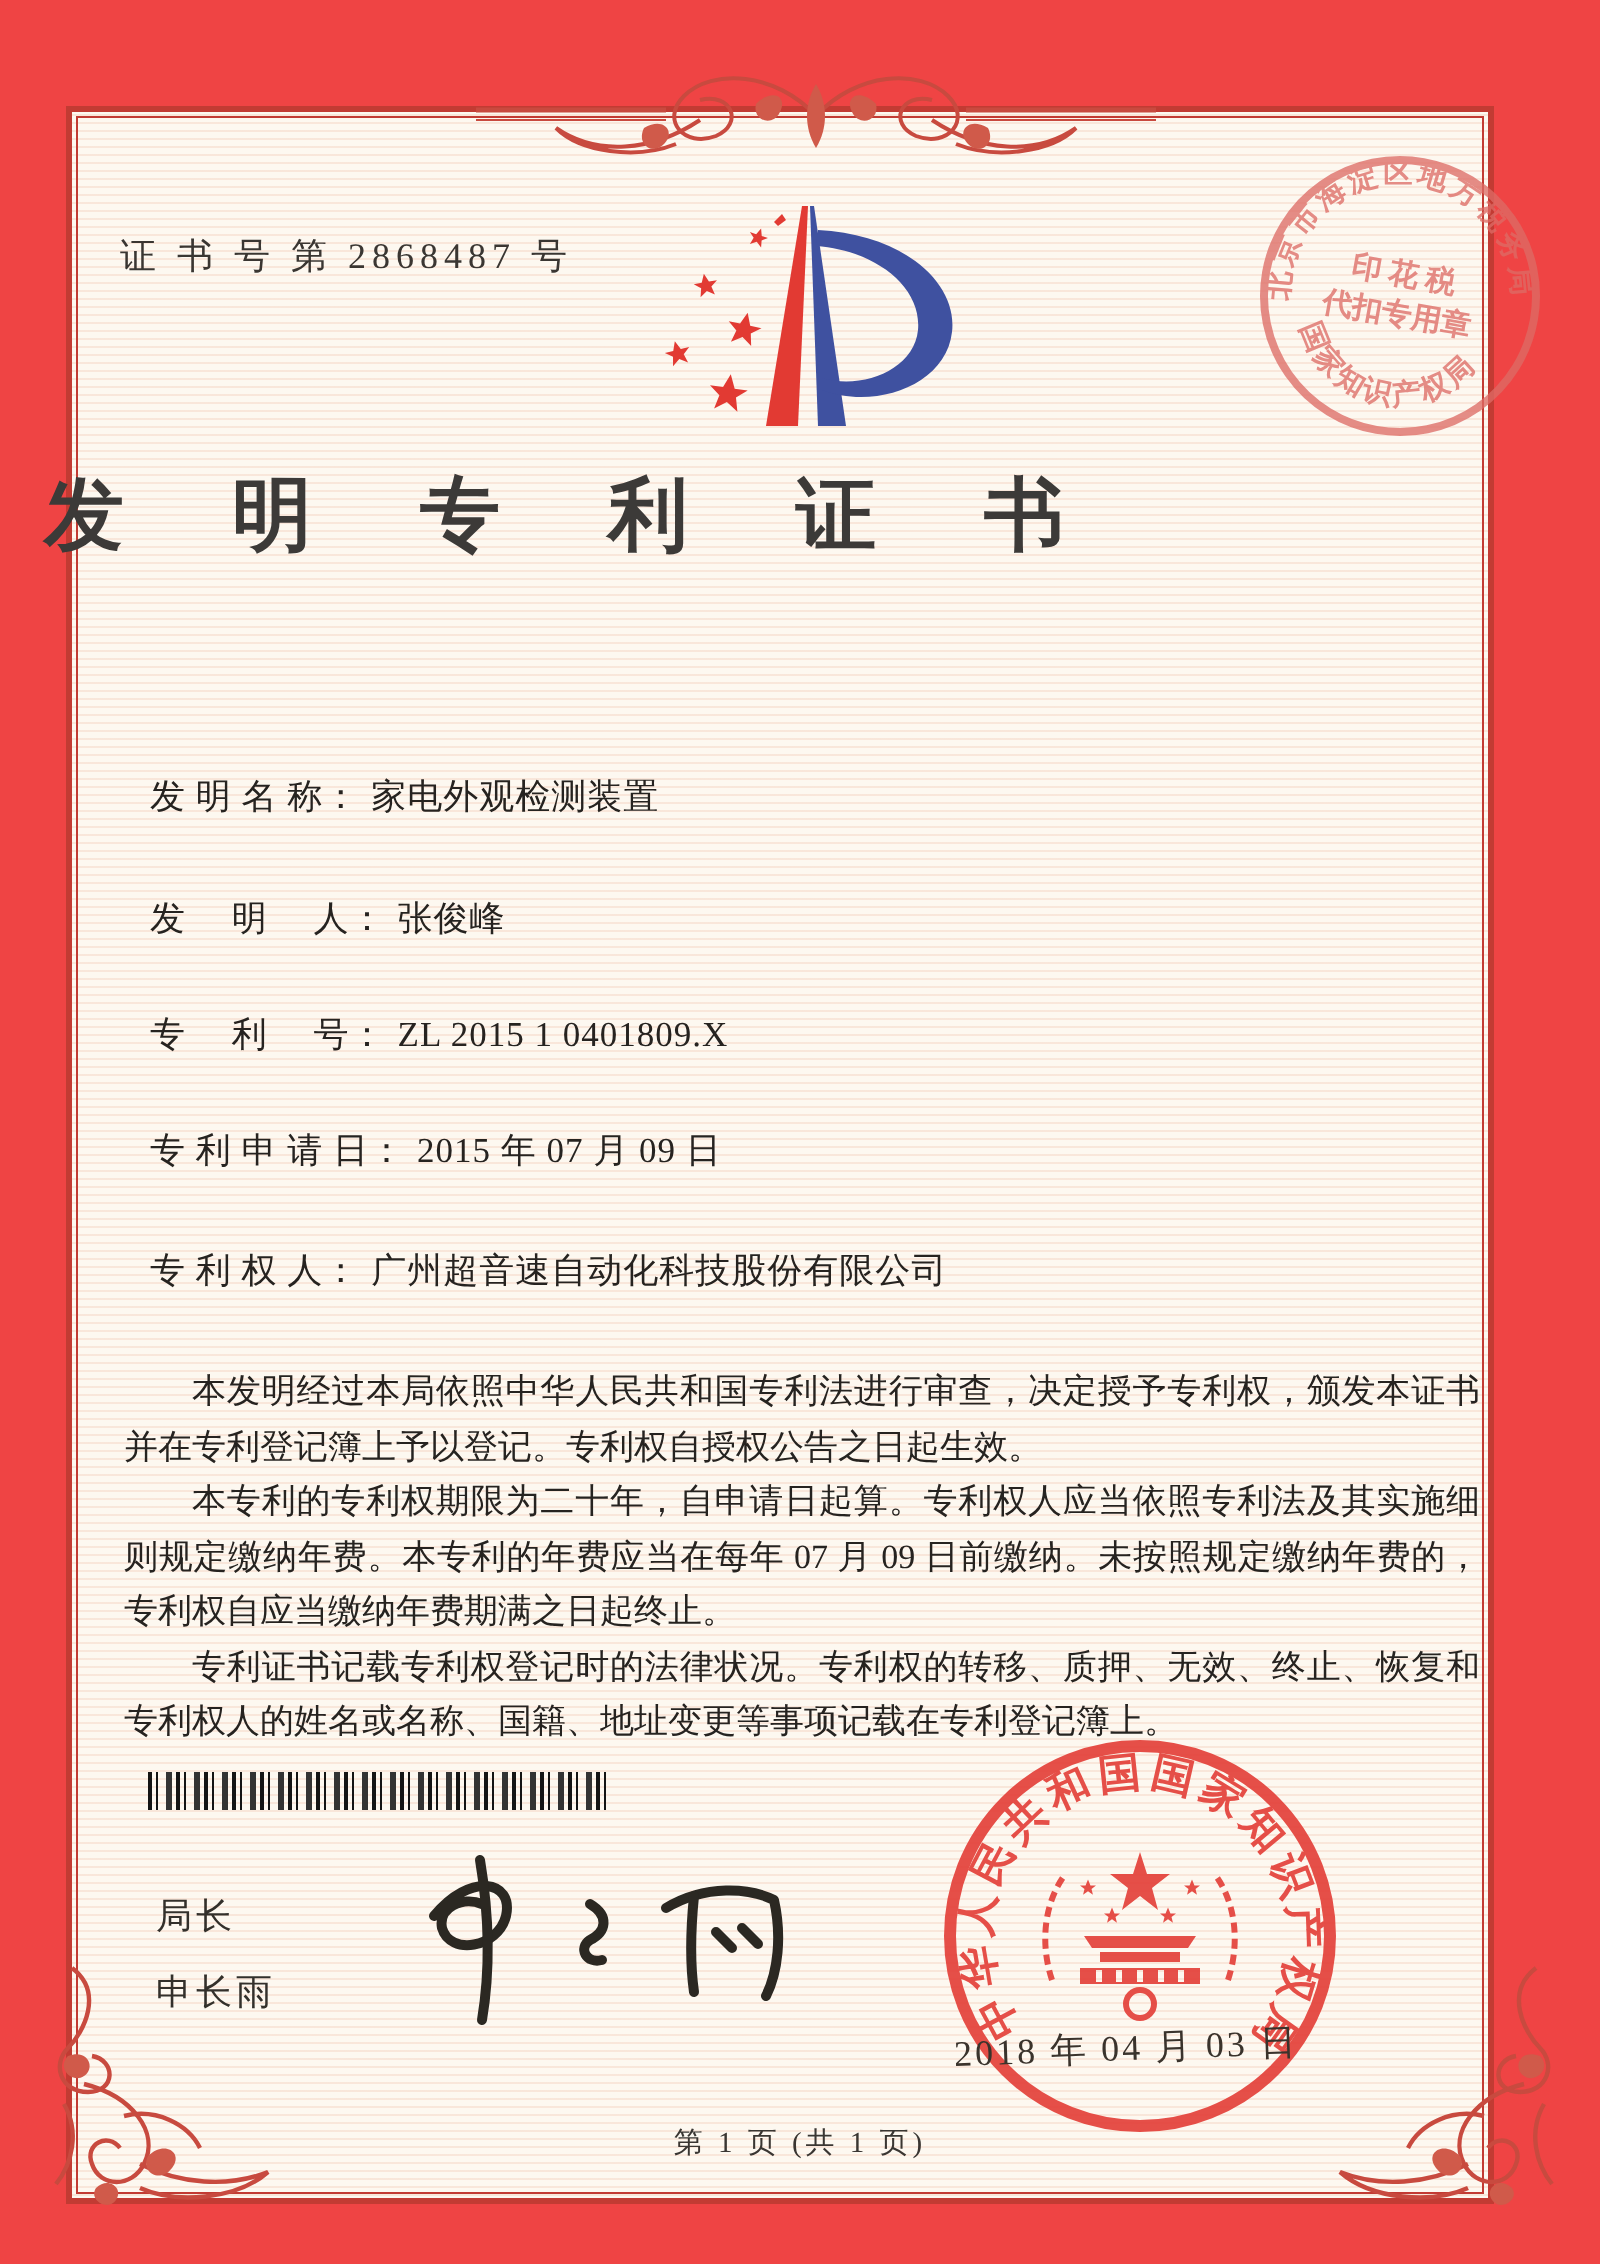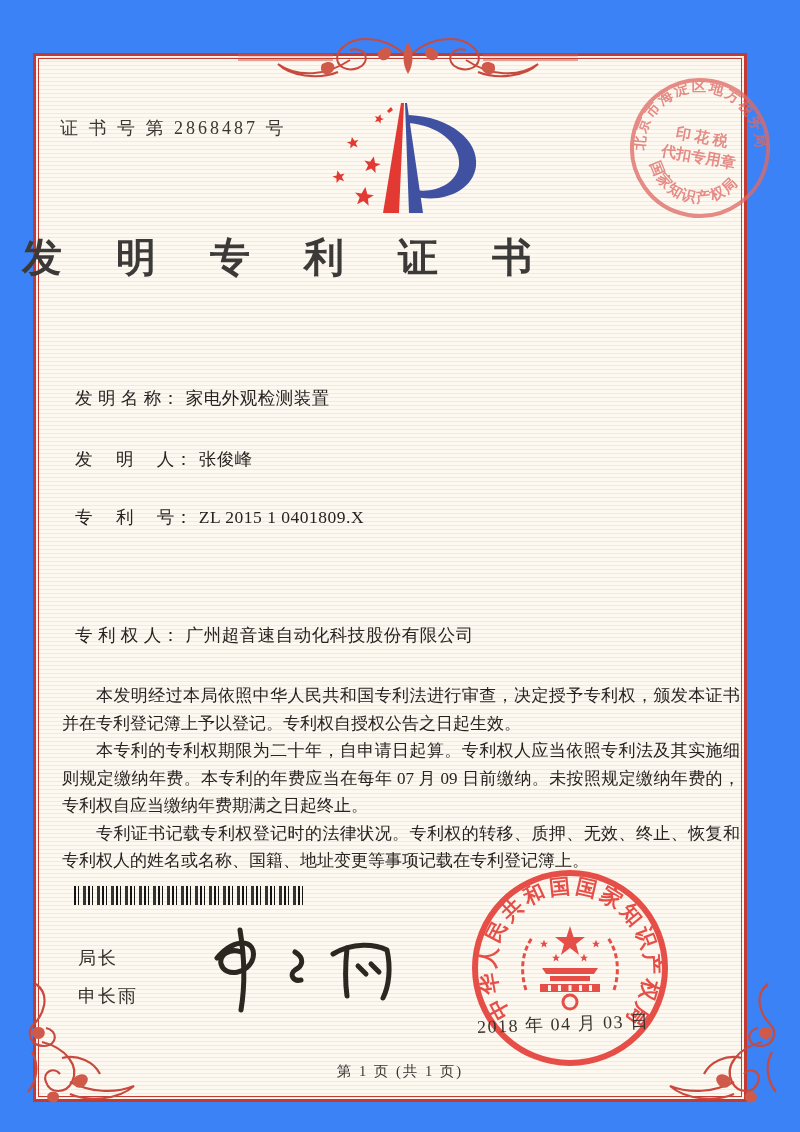--- a/index.html
+++ b/index.html
@@ -1,18 +1,18 @@
 <!DOCTYPE html>
 <html><head>
 <meta charset="utf-8">
 <style>
   html,body{margin:0;padding:0;background:#ffffff;}
   .page{
     position:relative; width:800px; height:1132px; overflow:hidden;
-    background:#3b82f6;
+    background:#ef4444;
     font-family:"Liberation Serif","DejaVu Serif",serif;
     color:#2e2a26;
   }
   .inner-bg{
     position:absolute; left:33px; top:53px; width:714px; height:1049px;
     background:
       repeating-linear-gradient(180deg,
         rgba(232,160,130,0.20) 0px, rgba(232,160,130,0.20) 1px,
         rgba(255,252,246,0) 1px, rgba(255,252,246,0) 4px),
       #fdf8f0;
@@ -144,20 +144,23 @@
   <div class="title">发 明 专 利 证 书</div>
 
   <div class="field" style="top:347px;">
     <span class="lbl">发 明 名 称：</span><span class="val">家电外观检测装置</span>
   </div>
   <div class="field" style="top:408px;">
     <span class="lbl">发　 明　 人：</span><span class="val">张俊峰</span>
   </div>
   <div class="field" style="top:466px;">
     <span class="lbl">专　 利　 号：</span><span class="val">ZL 2015 1 0401809.X</span>
+  </div>
+  <div class="field" style="top:524px;">
+    <span class="lbl">专 利 申 请 日：</span><span class="val">2015 年 07 月 09 日</span>
   </div>
   <div class="field" style="top:584px;">
     <span class="lbl">专 利 权 人：</span><span class="val">广州超音速自动化科技股份有限公司</span>
   </div>
 
   <div class="paras">
     <p>本发明经过本局依照中华人民共和国专利法进行审查，决定授予专利权，颁发本证书并在专利登记簿上予以登记。专利权自授权公告之日起生效。</p>
     <p>本专利的专利权期限为二十年，自申请日起算。专利权人应当依照专利法及其实施细则规定缴纳年费。本专利的年费应当在每年 07 月 09 日前缴纳。未按照规定缴纳年费的，专利权自应当缴纳年费期满之日起终止。</p>
     <p>专利证书记载专利权登记时的法律状况。专利权的转移、质押、无效、终止、恢复和专利权人的姓名或名称、国籍、地址变更等事项记载在专利登记簿上。</p>
   </div>

